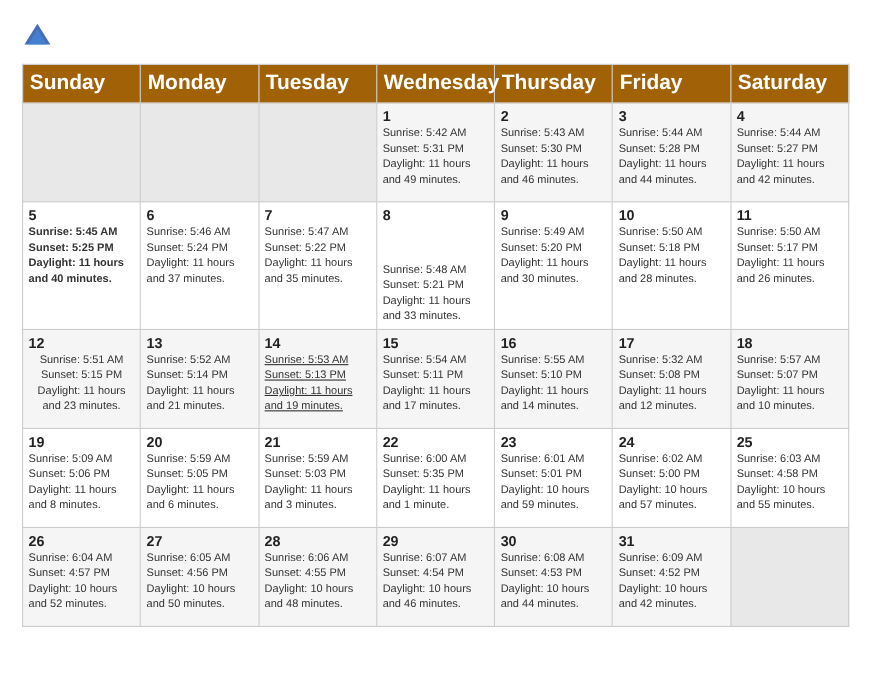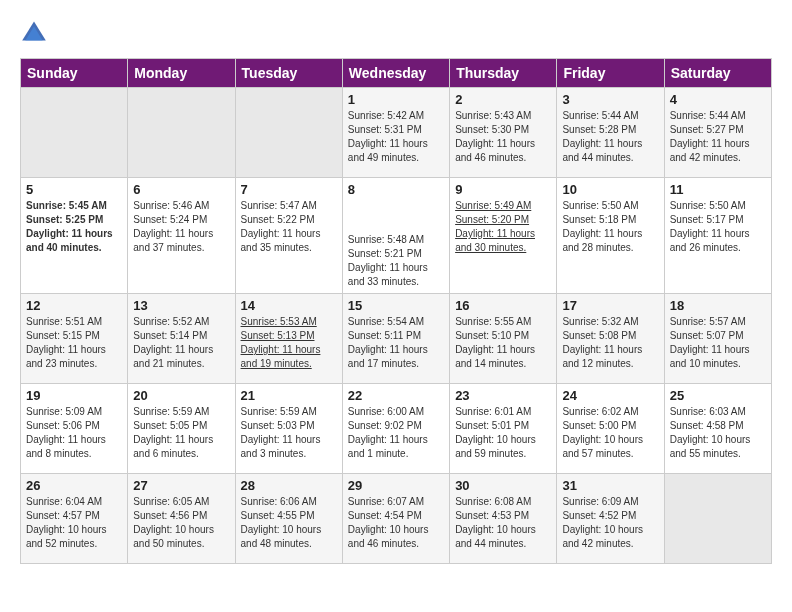--- a/index.html
+++ b/index.html
@@ -49,23 +49,23 @@
       font-size: 16px;
       color: #333;
       margin-top: 2px;
     }
     table {
       width: 100%;
       border-collapse: collapse;
       table-layout: fixed;
     }
     thead tr th {
-      background-color: #701a75;
+      background-color: #a16207;
       color: #fff;
-      font-size: 14px;
+      font-size: 19px;
       font-weight: bold;
       padding: 6px 6px;
       text-align: left;
       border: 1px solid #ccc;
     }
     tbody tr td {
       border: 1px solid #ccc;
       vertical-align: top;
       padding: 4px 5px;
       height: 90px;
@@ -173,41 +173,41 @@
 Daylight: 11 hours and 35 minutes.</div>
         </td>
         <td>
           <div class="day-number">8</div>
           <div class="day-info" style="white-space: pre-line; margin-top: 36px;">Sunrise: 5:48 AM
 Sunset: 5:21 PM
 Daylight: 11 hours and 33 minutes.</div>
         </td>
         <td>
           <div class="day-number">9</div>
-          <div class="day-info" style="white-space: pre-line; text-decoration: underline;">Sunrise: 5:49 AM
+          <div class="day-info" style="white-space: pre-line;">Sunrise: 5:49 AM
 Sunset: 5:20 PM
 Daylight: 11 hours and 30 minutes.</div>
         </td>
         <td>
           <div class="day-number">10</div>
           <div class="day-info" style="white-space: pre-line;">Sunrise: 5:50 AM
 Sunset: 5:18 PM
 Daylight: 11 hours and 28 minutes.</div>
         </td>
         <td>
           <div class="day-number">11</div>
           <div class="day-info" style="white-space: pre-line;">Sunrise: 5:50 AM
 Sunset: 5:17 PM
 Daylight: 11 hours and 26 minutes.</div>
         </td>
       </tr>
       <tr>
         <td>
           <div class="day-number">12</div>
-          <div class="day-info" style="white-space: pre-line;">Sunrise: 5:51 AM
+          <div class="day-info" style="white-space: pre-line; text-align: center;">Sunrise: 5:51 AM
 Sunset: 5:15 PM
 Daylight: 11 hours and 23 minutes.</div>
         </td>
         <td>
           <div class="day-number">13</div>
           <div class="day-info" style="white-space: pre-line;">Sunrise: 5:52 AM
 Sunset: 5:14 PM
 Daylight: 11 hours and 21 minutes.</div>
         </td>
         <td>
@@ -256,21 +256,21 @@
         </td>
         <td>
           <div class="day-number">21</div>
           <div class="day-info" style="white-space: pre-line;">Sunrise: 5:59 AM
 Sunset: 5:03 PM
 Daylight: 11 hours and 3 minutes.</div>
         </td>
         <td>
           <div class="day-number">22</div>
           <div class="day-info" style="white-space: pre-line;">Sunrise: 6:00 AM
-Sunset: 9:02 PM
+Sunset: 5:35 PM
 Daylight: 11 hours and 1 minute.</div>
         </td>
         <td>
           <div class="day-number">23</div>
           <div class="day-info" style="white-space: pre-line;">Sunrise: 6:01 AM
 Sunset: 5:01 PM
 Daylight: 10 hours and 59 minutes.</div>
         </td>
         <td>
           <div class="day-number">24</div>

